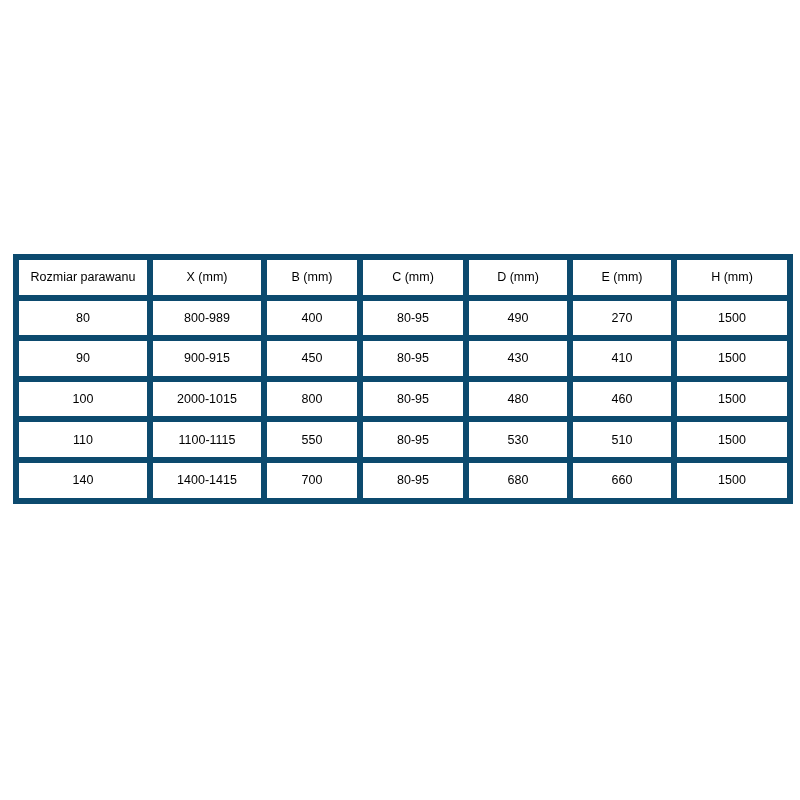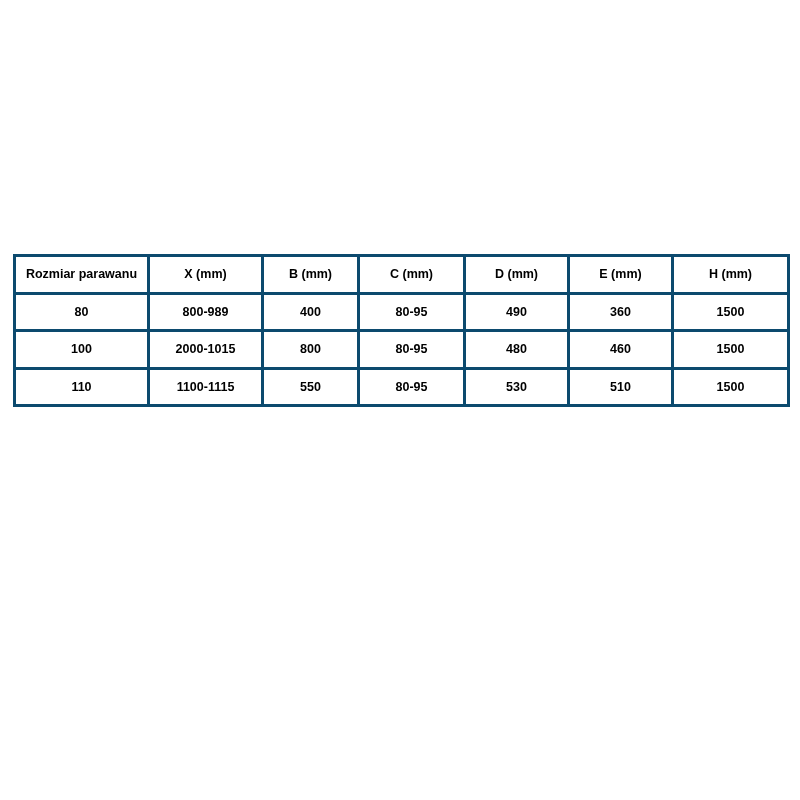--- a/index.html
+++ b/index.html
@@ -20,25 +20,25 @@
     top: 254px;
     width: 774px;
   }
   table.sizes-table {
     border-collapse: collapse;
     width: 774px;
     table-layout: fixed;
   }
   table.sizes-table td,
   table.sizes-table th {
-    border: 3px solid #0c4a6e;
+    border: 6px solid #0c4a6e;
     text-align: center;
     vertical-align: middle;
     font-size: 12.5px;
-    font-weight: bold;
+    font-weight: normal;
     color: #000000;
     height: 34.6px;
     padding: 0;
     white-space: nowrap;
   }
   table.sizes-table thead th {
     font-size: 12.5px;
   }
   
   col.c0 { width: 134px; }
@@ -74,36 +74,54 @@
         <th>H (mm)</th>
       </tr>
     </thead>
     <tbody>
       <tr>
         <td>80</td>
         <td>800-989</td>
         <td>400</td>
         <td>80-95</td>
         <td>490</td>
-        <td>360</td>
+        <td>270</td>
+        <td>1500</td>
+      </tr>
+      <tr>
+        <td>90</td>
+        <td>900-915</td>
+        <td>450</td>
+        <td>80-95</td>
+        <td>430</td>
+        <td>410</td>
         <td>1500</td>
       </tr>
       <tr>
         <td>100</td>
         <td>2000-1015</td>
         <td>800</td>
         <td>80-95</td>
         <td>480</td>
         <td>460</td>
         <td>1500</td>
       </tr>
       <tr>
         <td>110</td>
         <td>1100-1115</td>
         <td>550</td>
         <td>80-95</td>
         <td>530</td>
         <td>510</td>
         <td>1500</td>
       </tr>
+      <tr>
+        <td>140</td>
+        <td>1400-1415</td>
+        <td>700</td>
+        <td>80-95</td>
+        <td>680</td>
+        <td>660</td>
+        <td>1500</td>
+      </tr>
     </tbody>
   </table>
 </div>
 
 </body></html>

